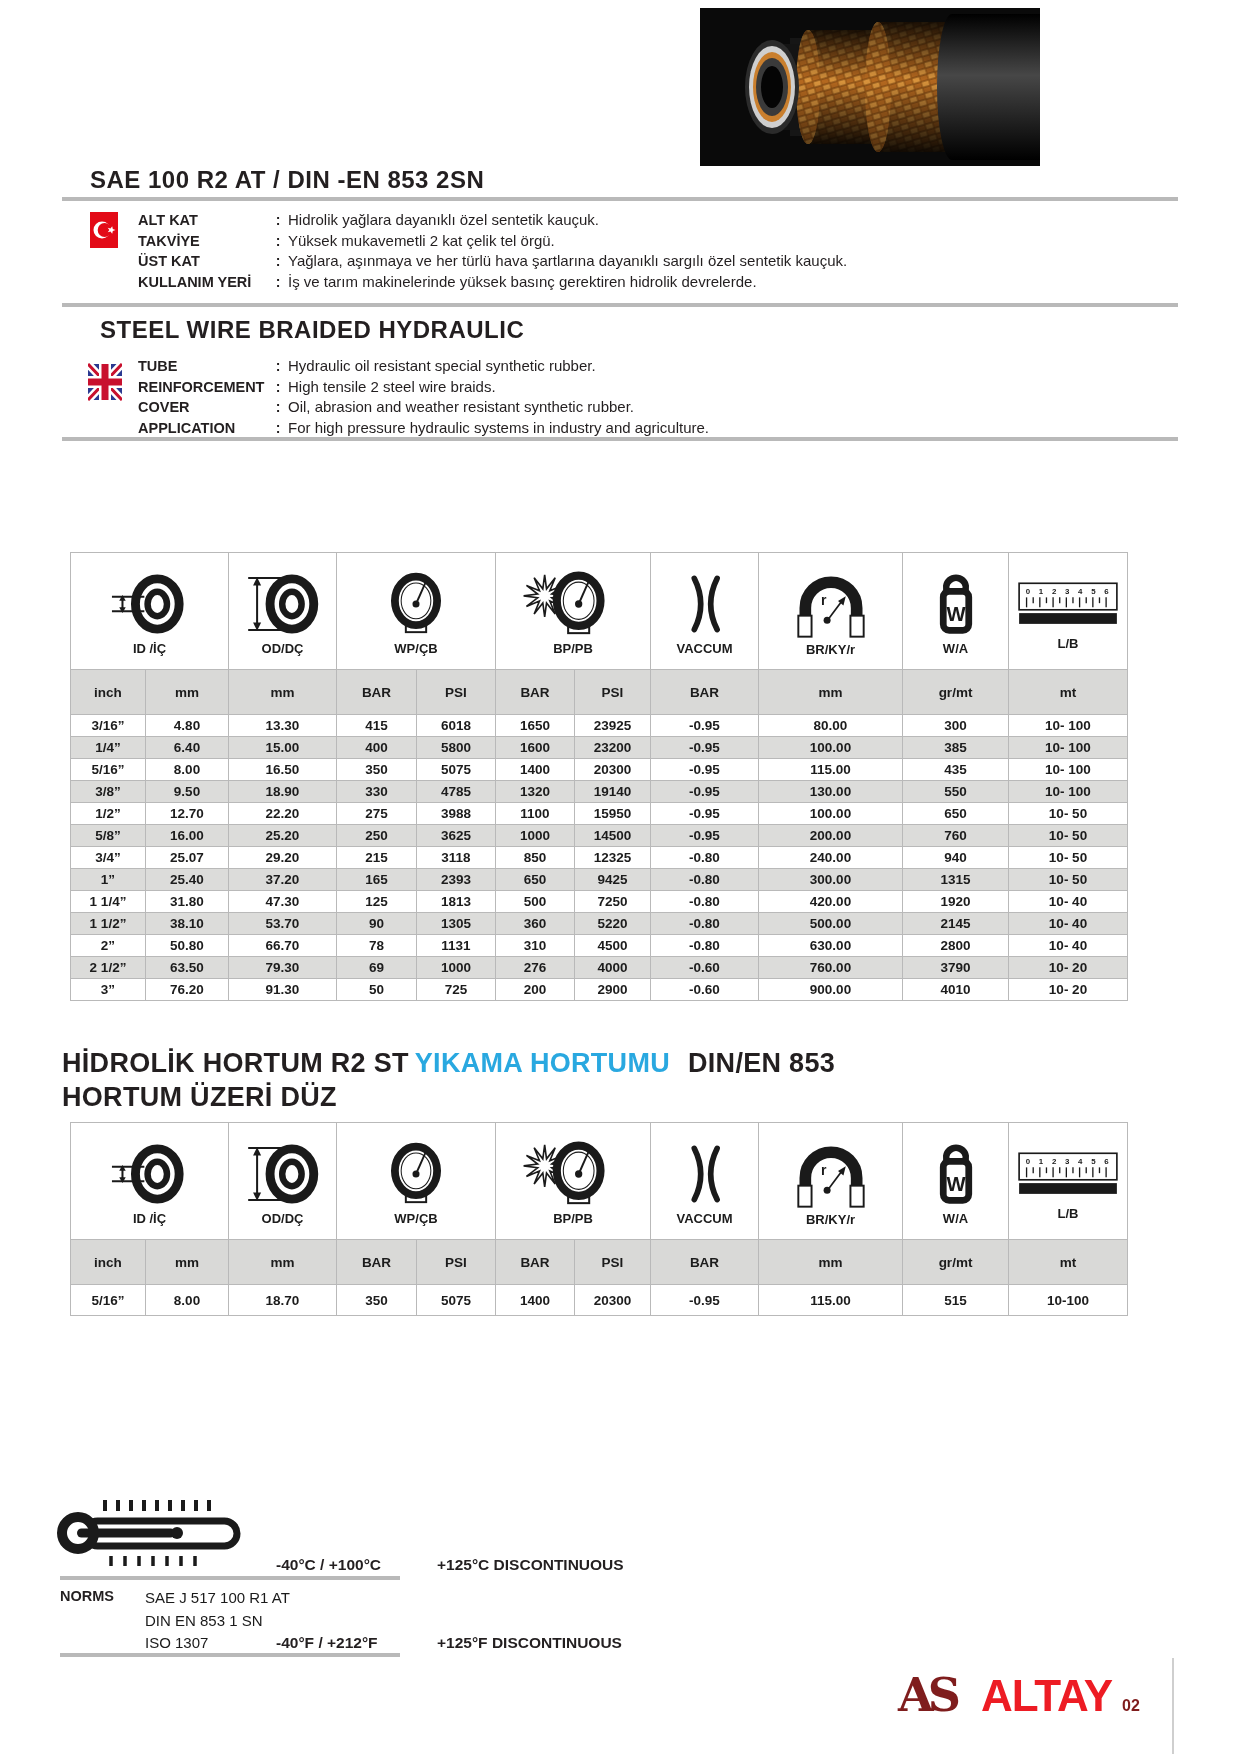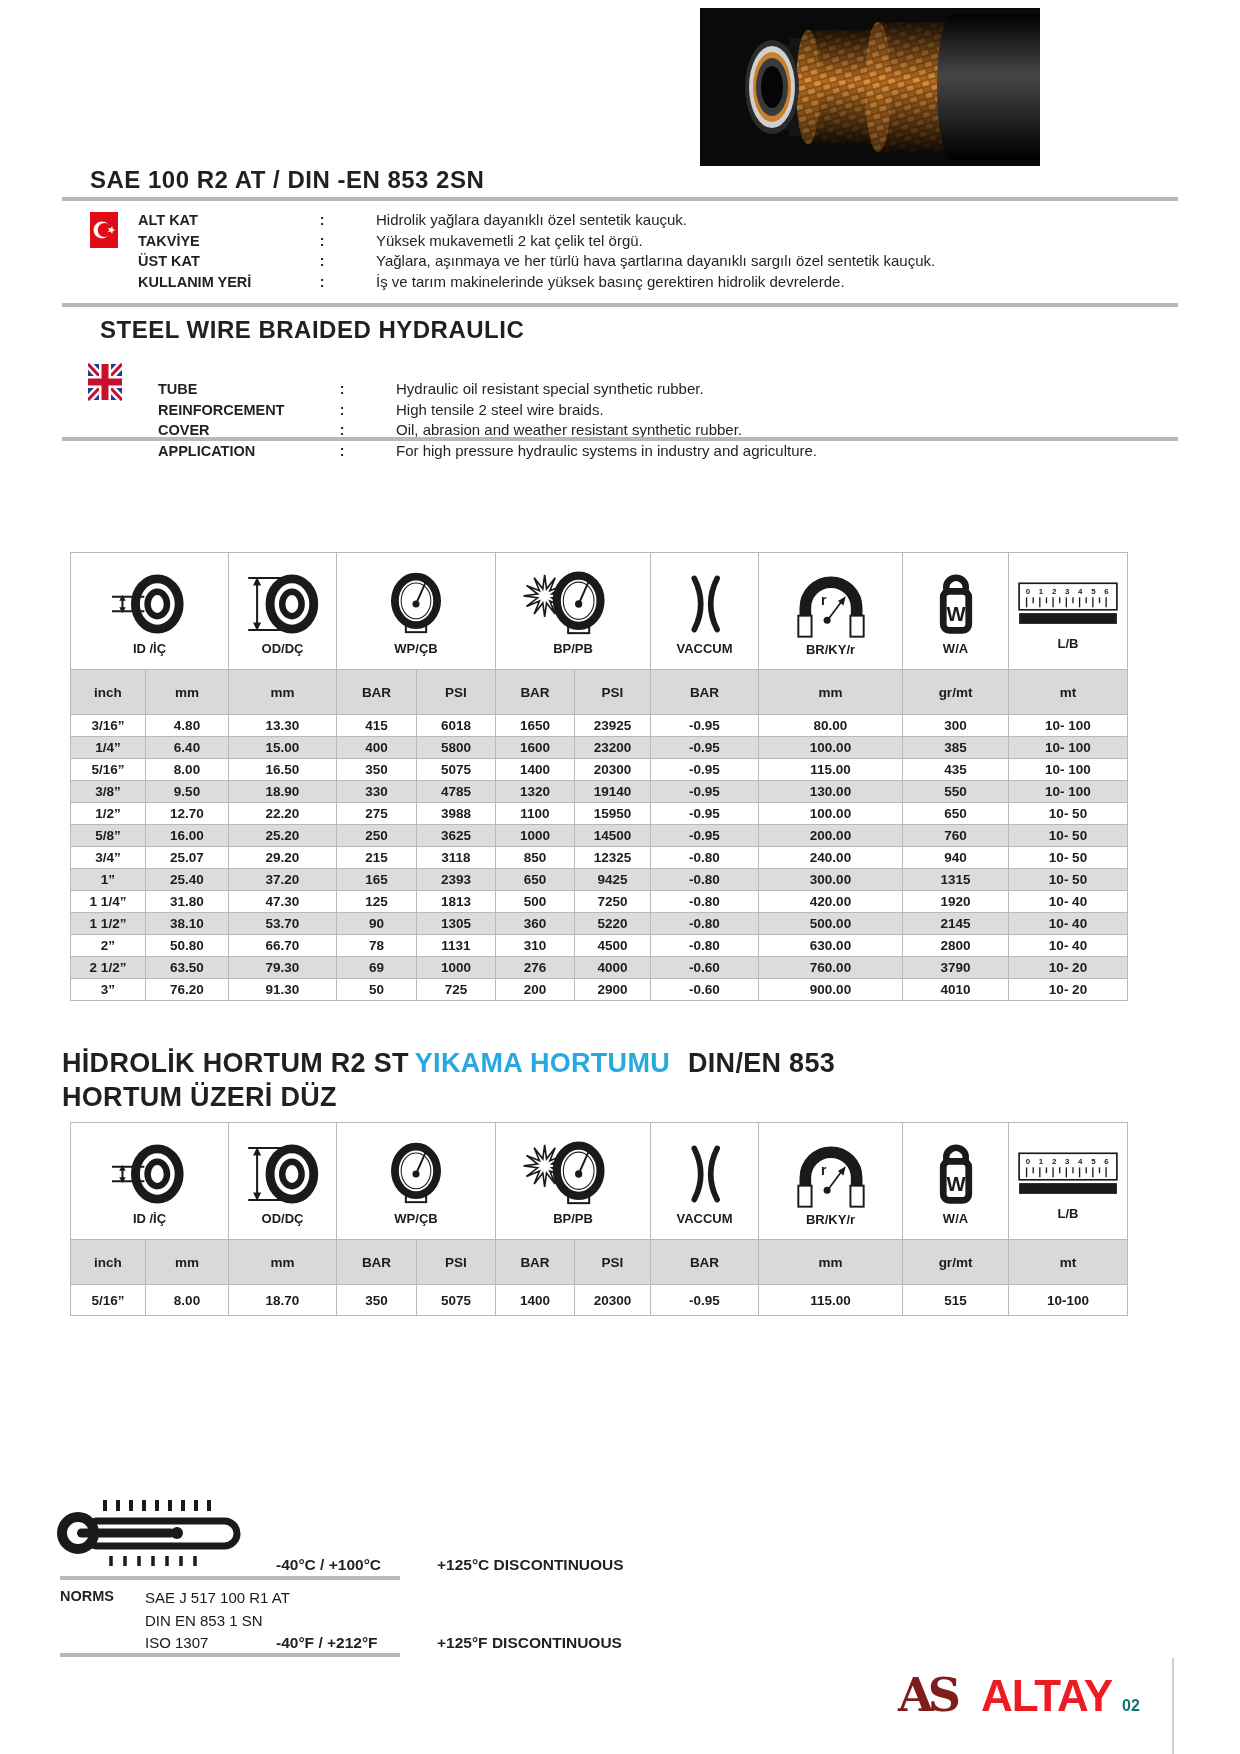--- a/index.html
+++ b/index.html
@@ -10,21 +10,21 @@
   .hose-photo{position:absolute;left:700px;top:8px;width:340px;height:158px;}
 
   
   .h-title{position:absolute;left:90px;font-size:24px;font-weight:700;letter-spacing:.5px;color:#231f20;white-space:nowrap;}
   .rule{position:absolute;left:62px;width:1116px;height:4px;background:#b9b9b9;}
   .rule-short{position:absolute;left:60px;width:340px;height:4px;background:#b9b9b9;}
 
   
   .flag{position:absolute;}
   .spec-block{position:absolute;left:138px;width:1000px;}
-  .spec-row{display:grid;grid-template-columns:130px 20px 1fr;align-items:baseline;line-height:19.5px;gap:44px;}
+  .spec-row{display:grid;grid-template-columns:130px 20px 1fr;align-items:baseline;line-height:19.5px;}
   .spec-label{font-weight:700;font-size:14.5px;white-space:nowrap;}
   .spec-colon{font-weight:700;font-size:14px;text-align:center;}
   .spec-text{font-size:15px;white-space:nowrap;}
 
   
   .spec-table{position:absolute;left:70px;width:1057px;border-collapse:collapse;table-layout:fixed;
               border:1px solid #8f8f8f;}
   .spec-table td{border:1px solid #b9b9b9;text-align:center;font-weight:700;font-size:13.5px;color:#1c1c1c;padding:0;}
   .spec-table tr.units td{background:#d9d9d7;height:44px;}
   .spec-table td.icon-cell{height:112px;background:#fff;vertical-align:middle;padding-top:4px;}
@@ -44,21 +44,21 @@
   .temp-col{position:absolute;top:1500px;font-size:15.5px;font-weight:700;line-height:26px;white-space:pre;}
   .temp-c{left:276px;}
   .temp-d{left:437px;}
   .norms-label{position:absolute;left:60px;top:1588px;font-size:14.5px;font-weight:700;}
   .norms-items{position:absolute;left:145px;top:1587px;font-size:15px;line-height:22.5px;color:#1a1a1a;}
 
   
   .logo{position:absolute;left:898px;top:1668px;display:flex;align-items:baseline;}
   .logo-as{font-family:"DejaVu Serif",serif;font-weight:700;font-size:46px;letter-spacing:-6px;color:#7f1d1d;}
   .logo-altay{font-family:"Liberation Sans",sans-serif;font-weight:700;font-size:44px;letter-spacing:-1px;color:#ed1c24;margin-left:26px;}
-  .page-num{font-size:16px;font-weight:700;color:#0f766e;margin-left:10px;}
+  .page-num{font-size:16px;font-weight:700;color:#7f1d1d;margin-left:10px;}
   .edge-line{position:absolute;left:1172px;top:1658px;width:2px;height:96px;background:#cfcfcf;}
 </style>
 </head>
 <body>
 
 <div class="page">
 
   <svg class="hose-photo" viewBox="0 0 340 158" preserveAspectRatio="none">
     <defs>
       <linearGradient id="coverGrad" x1="0" y1="0" x2="0" y2="1">
@@ -139,21 +139,21 @@
   <div class="rule" style="top:303px;"></div>
   <div class="h-title" style="left:100px;top:316px;">STEEL WIRE BRAIDED HYDRAULIC</div>
 
   <svg class="flag" style="left:88px;top:363px;" width="34" height="38" viewBox="0 0 34 36">
     <rect width="34" height="36" fill="#2b3990"></rect>
     <path d="M0 0 L34 36 M34 0 L0 36" stroke="#fff" stroke-width="8"></path>
     <path d="M0 0 L34 36 M34 0 L0 36" stroke="#c8102e" stroke-width="3"></path>
     <path d="M17 0 V36 M0 18 H34" stroke="#fff" stroke-width="12"></path>
     <path d="M17 0 V36 M0 18 H34" stroke="#c8102e" stroke-width="7"></path>
   </svg>
-  <div class="spec-block" style="top:379px;margin-left:20px;">
+  <div class="spec-block" style="top:356px;">
     <div class="spec-row">
       <span class="spec-label">TUBE</span>
       <span class="spec-colon">:</span>
       <span class="spec-text">Hydraulic oil resistant special synthetic rubber.</span>
     </div>
     <div class="spec-row">
       <span class="spec-label">REINFORCEMENT</span>
       <span class="spec-colon">:</span>
       <span class="spec-text">High tensile 2 steel wire braids.</span>
     </div>

